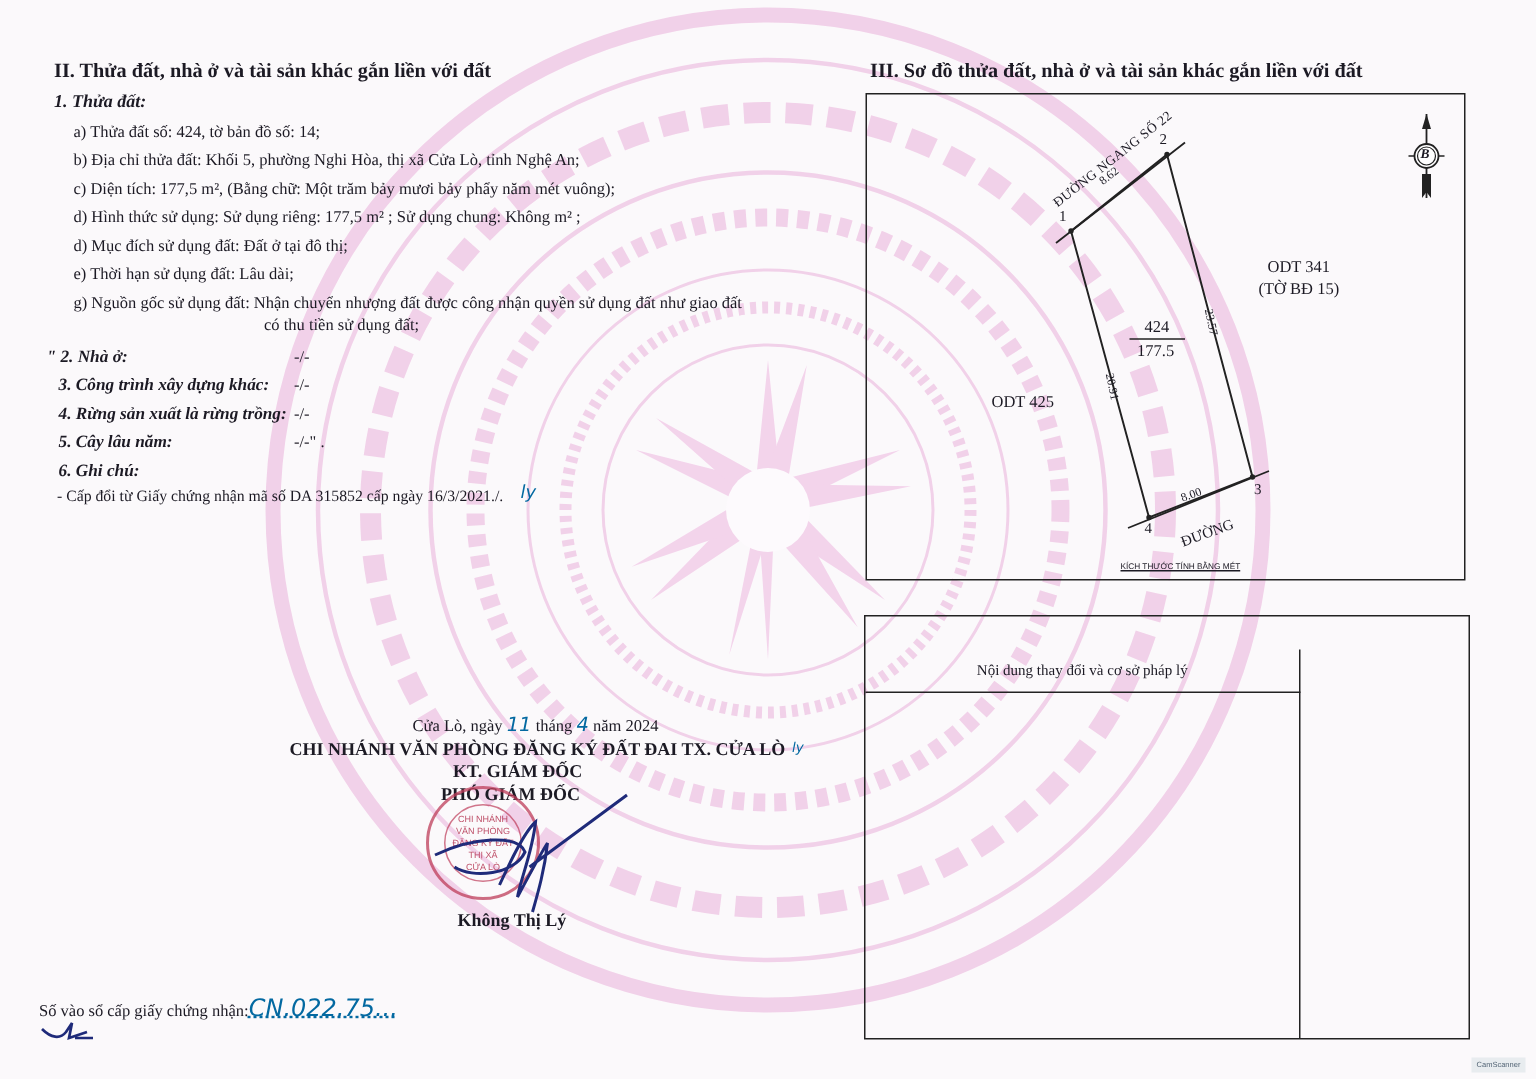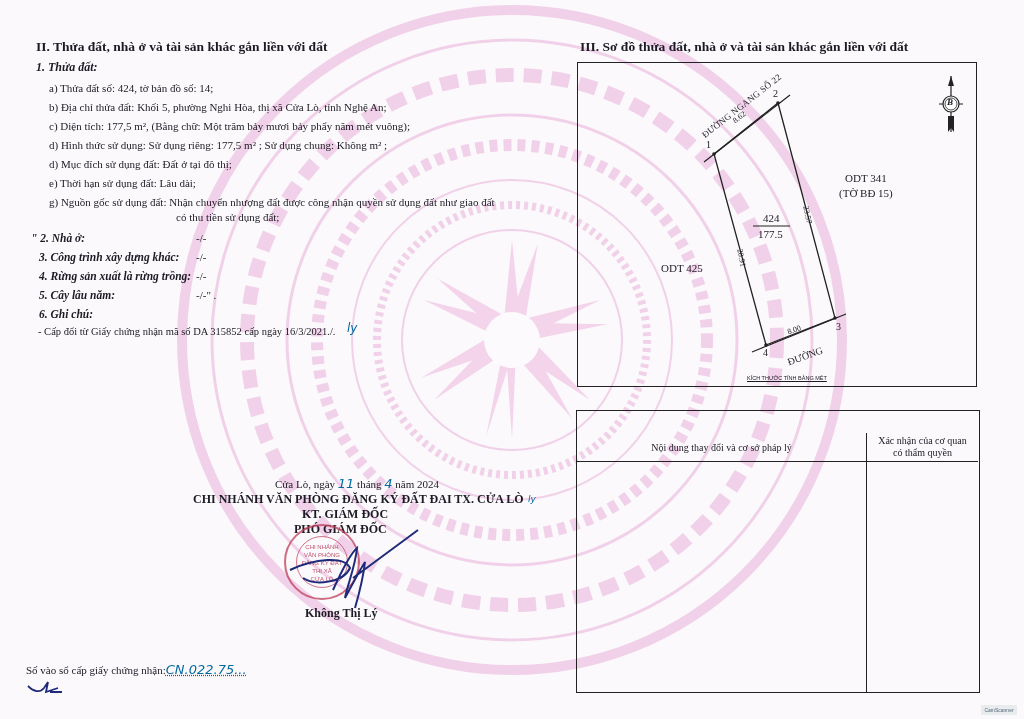--- a/index.html
+++ b/index.html
@@ -91,21 +91,21 @@
     <div>THỊ XÃ</div>
     <div>CỬA LÒ</div>
   </div>
 </div>
 <svg class="abs" style="left:285px;top:528px;" width="140" height="90" viewBox="0 0 140 90">
   <path d="M5,42 C30,30 60,28 65,40 C58,55 30,58 18,50 M48,62 C58,40 66,25 72,20 C70,40 62,58 60,70 C68,55 76,40 80,34 C78,52 74,66 70,80 M68,50 L133,2" fill="none" stroke="#1f2b7a" stroke-width="2"></path>
 </svg>
 <div class="abs" style="left:305px;top:606px;font-weight:bold;font-size:12px;">Không Thị Lý</div>
 
 <div class="abs line" style="left:26px;top:662px;">
-  <span>Số vào sổ cấp giấy chứng nhận:</span><span class="handwrite" style="font-size:13px;text-decoration:underline dotted;">CN.022.75...</span>
+  <span>Số vào sổ cấp giấy chứng nhận:</span><span class="handwrite" style="font-size:16px;text-decoration:underline dotted;">CN.022.75...</span>
 </div>
 <svg class="abs" style="left:26px;top:680px;" width="40" height="16" viewBox="0 0 40 16">
   <path d="M2,6 C8,12 14,13 18,8 L22,2 L20,12 L32,8 M24,12 L36,12" fill="none" stroke="#1f2b7a" stroke-width="1.8"></path>
 </svg>
 
 <div class="abs sec-title" style="left:580px;top:39px;">III. Sơ đồ thửa đất, nhà ở và tài sản khác gắn liền với đất</div>
 <div class="diagram-box"></div>
 
 <svg class="abs" style="left:0;top:0;" width="1024" height="719" viewBox="0 0 1024 719">
 
@@ -150,21 +150,17 @@
   <circle cx="14" cy="30" r="6" fill="none" stroke="#222" stroke-width="0.8"></circle>
   <line x1="2" y1="30" x2="6" y2="30" stroke="#222" stroke-width="1"></line>
   <line x1="22" y1="30" x2="26" y2="30" stroke="#222" stroke-width="1"></line>
 </svg>
 <div class="abs" style="left:947px;top:97px;font-size:9px;font-weight:bold;font-style:italic;">B</div>
 
 <div class="abs" style="left:747px;top:375px;font-size:5.5px;text-decoration:underline;font-family:'Liberation Sans',sans-serif;">KÍCH THƯỚC TÍNH BẰNG MÉT</div>
 
 <div class="changes-table">
   <div class="col1h">Nội dung thay đổi và cơ sở pháp lý</div>
-  <div class="col2h">
-    <div>Xác nhận của cơ quan</div>
-    <div>có thẩm quyền</div>
-  </div>
   <div class="col1b"></div>
   <div class="col2b"></div>
 </div>
 
 <div class="scanner-badge">CamScanner</div>
 
 </body></html>

